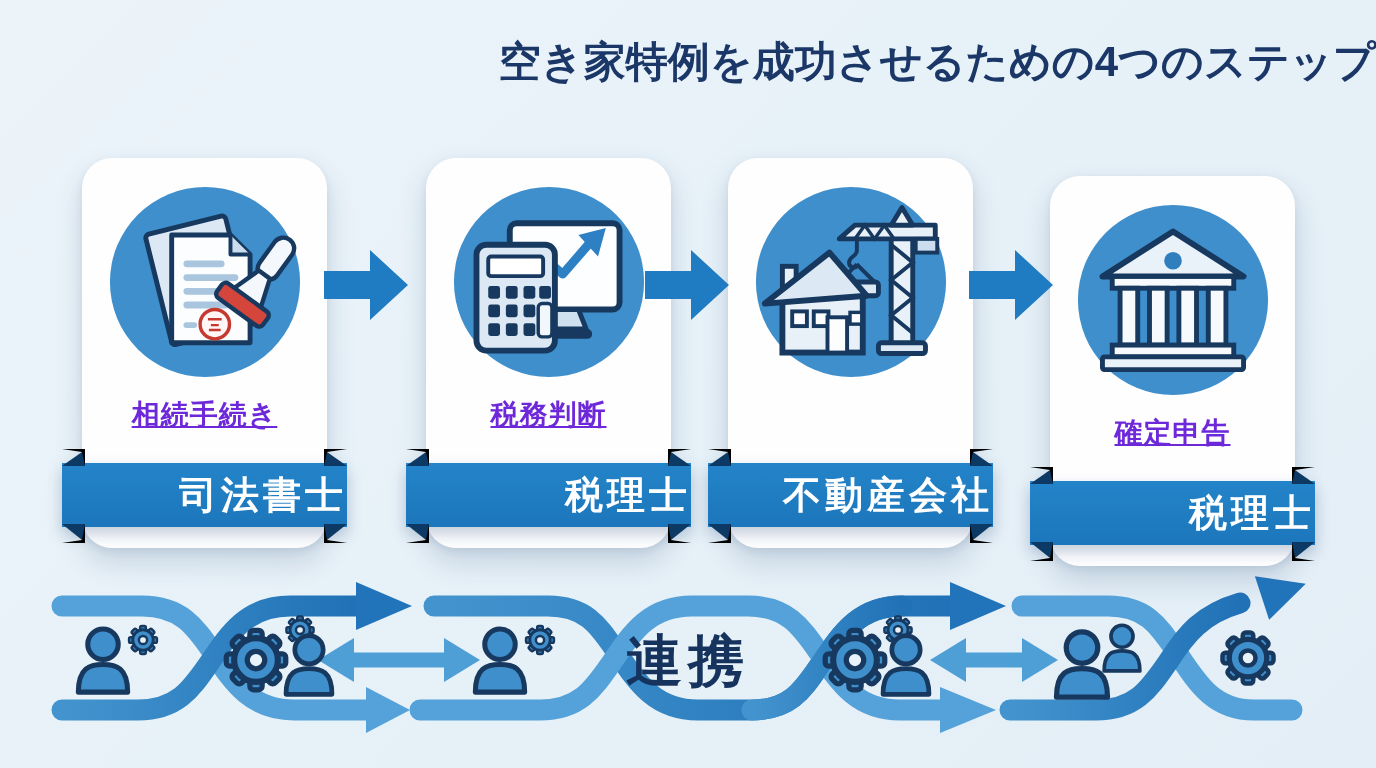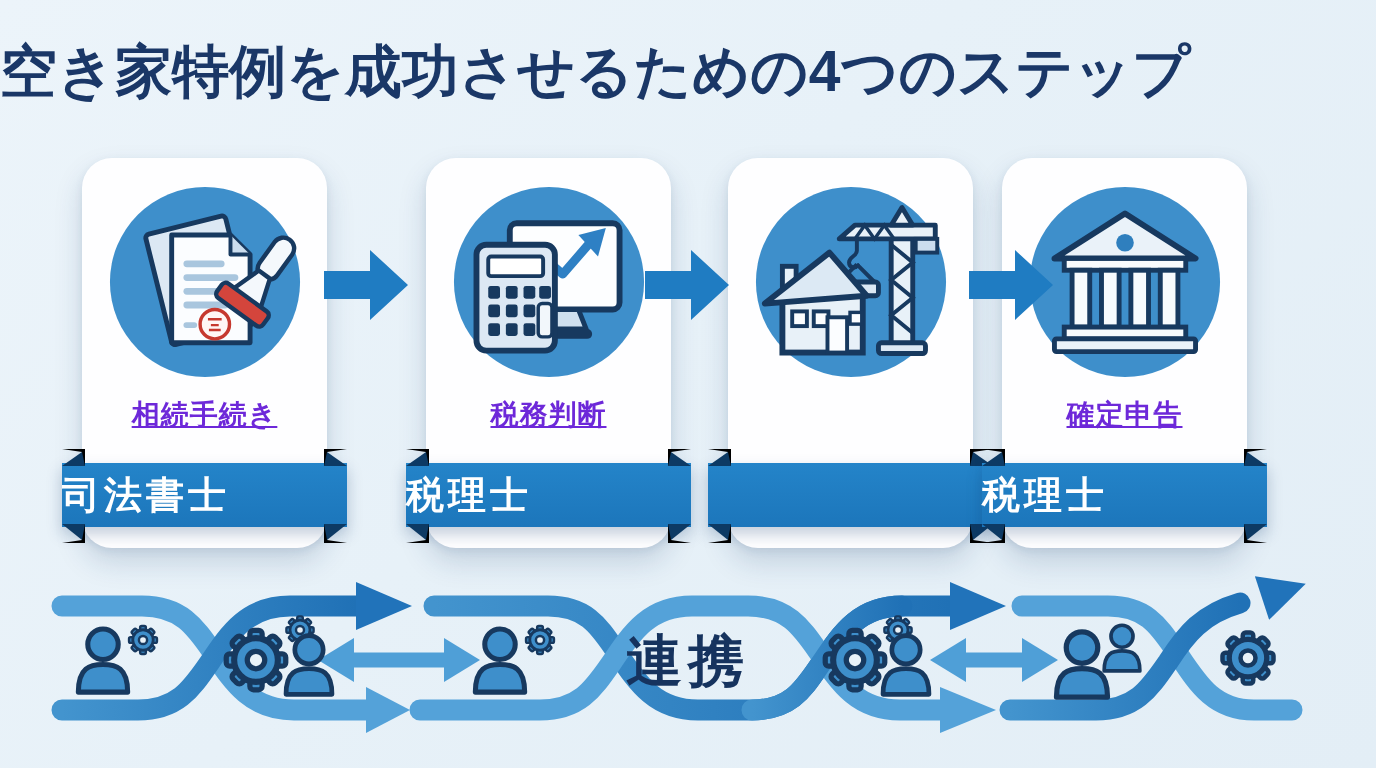--- a/index.html
+++ b/index.html
@@ -6,48 +6,48 @@
   html,body { width:1376px; height:768px; }
   body { font-family:"Liberation Sans","DejaVu Sans",sans-serif; }
 
   .stage {
     position:relative; width:1376px; height:768px; overflow:hidden;
     background:linear-gradient(135deg,#ECF4FA 0%,#E7F1F8 45%,#E3EEF6 100%);
   }
 
   .page-title {
     position:absolute; top:34px; left:0; width:100%;
-    text-align:left; font-size:57px; font-weight:800;
+    text-align:right; font-size:42px; font-weight:800;
     color:#1A3767; letter-spacing:0px; white-space:nowrap;
   }
 
   
   .card {
     position:absolute; top:158px; width:245px; height:390px;
     background:#FEFEFF; border-radius:30px;
     box-shadow:0 14px 28px rgba(23,62,105,0.17), 0 3px 8px rgba(23,62,105,0.08);
   }
-  .card.c1{ left:82px; } .card.c2{ left:426px; } .card.c3{ left:728px; } .card.c4{ left:1002px; }
+  .card.c1{ left:82px; } .card.c2{ left:426px; } .card.c3{ left:728px; } .card.c4{ left:1050px;margin-top:18px; }
 
   .circle-wrap {
     position:absolute; top:26px; left:50%; transform:translateX(-50%);
     width:196px; height:196px;
   }
   .circle-wrap svg { width:196px; height:196px; display:block; }
 
   .step-label {
     position:absolute; top:238px; left:0; width:100%;
     text-align:center; font-size:28px; font-weight:800;
     color:#6d28d9; letter-spacing:1px; white-space:nowrap;text-decoration:underline;
   }
 
   .ribbon {
     position:absolute; top:305px; left:-20px; width:285px; height:64px;
     background:linear-gradient(180deg,#2484C9 0%,#1C76BB 100%);
-    display:flex; align-items:center; justify-content:flex-start;
+    display:flex; align-items:center; justify-content:flex-end;
     box-shadow:0 7px 14px rgba(20,60,110,0.25);
   }
   .ribbon-label {
     color:#FFFFFF; font-size:38px; font-weight:800; letter-spacing:4px; white-space:nowrap;
   }
   .fold { position:absolute; width:0; height:0; border-style:solid; }
   .fold.tl { left:0;  top:-14px;  border-left:20px solid transparent;  border-bottom:14px solid #0D3A64; }
   .fold.tr { right:0; top:-14px;  border-right:20px solid transparent; border-bottom:14px solid #0D3A64; }
   .fold.bl { left:0;  bottom:-16px; border-left:20px solid transparent;  border-top:16px solid #0D3A64; }
   .fold.br { right:0; bottom:-16px; border-right:20px solid transparent; border-top:16px solid #0D3A64; }
@@ -161,20 +161,21 @@
         <rect x="62" y="130" width="15" height="15" fill="#FBFDFF" stroke="#17395F" stroke-width="4"></rect>
         <rect x="76" y="136" width="20" height="36" fill="#FBFDFF" stroke="#17395F" stroke-width="4"></rect>
         <rect x="99" y="131" width="12" height="12" fill="#FBFDFF" stroke="#17395F" stroke-width="3.5"></rect>
       </svg>
     </div>
     <div class="ribbon">
       <span class="fold tl"></span>
       <span class="fold tr"></span>
       <span class="fold bl"></span>
       <span class="fold br"></span>
+      <span class="ribbon-label">不動産会社</span>
     </div>
   </div>
 
   <div class="card c4">
     <div class="circle-wrap">
       <svg viewBox="0 0 200 200">
         <circle cx="100" cy="100" r="97" fill="#3E8FCB"></circle>
         <polygon points="100,30 172,76 28,76" fill="#EAF2F9" stroke="#17395F" stroke-width="6" stroke-linejoin="round"></polygon>
         <circle cx="100" cy="60" r="9" fill="#2F7FBE"></circle>
         <rect x="38" y="76" width="124" height="12" fill="#F7FAFD" stroke="#17395F" stroke-width="5"></rect>

